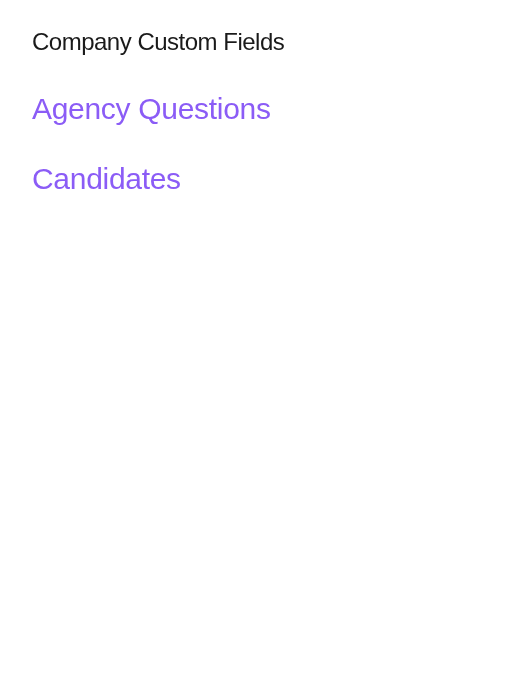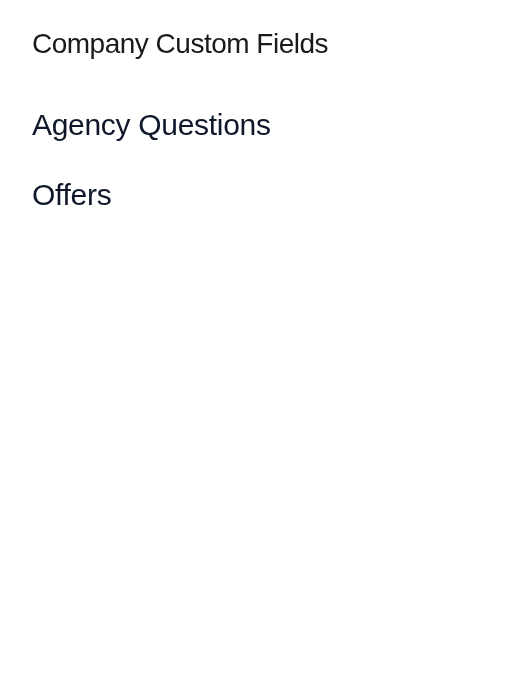--- a/index.html
+++ b/index.html
@@ -8,46 +8,46 @@
       box-sizing: border-box;
     }
     body {
       font-family: -apple-system, BlinkMacSystemFont, "Segoe UI", Helvetica, Arial, sans-serif;
       background: #ffffff;
       width: 518px;
       height: 686px;
       padding: 28px 32px;
     }
     .heading {
-      font-size: 28px;
+      font-size: 24px;
       font-weight: 500;
       color: #1a1a1a;
       letter-spacing: -0.5px;
-      margin-bottom: 48px;
+      margin-bottom: 36px;
     }
     .link-list {
       list-style: none;
     }
     .link-item {
       margin-bottom: 36px;
     }
     .link {
       font-size: 30px;
       font-weight: 400;
-      color: #0f172a;
+      color: #8b5cf6;
       text-decoration: none;
       letter-spacing: -0.3px;
       cursor: pointer;
     }
   </style>
 </head>
 <body>
 
 <h1 class="heading">Company Custom Fields</h1>
 
 <ul class="link-list">
   <li class="link-item">
     <a class="link">Agency Questions</a>
   </li>
   <li class="link-item">
-    <a class="link">Offers</a>
+    <a class="link">Candidates</a>
   </li>
 </ul>
 
 </body></html>

